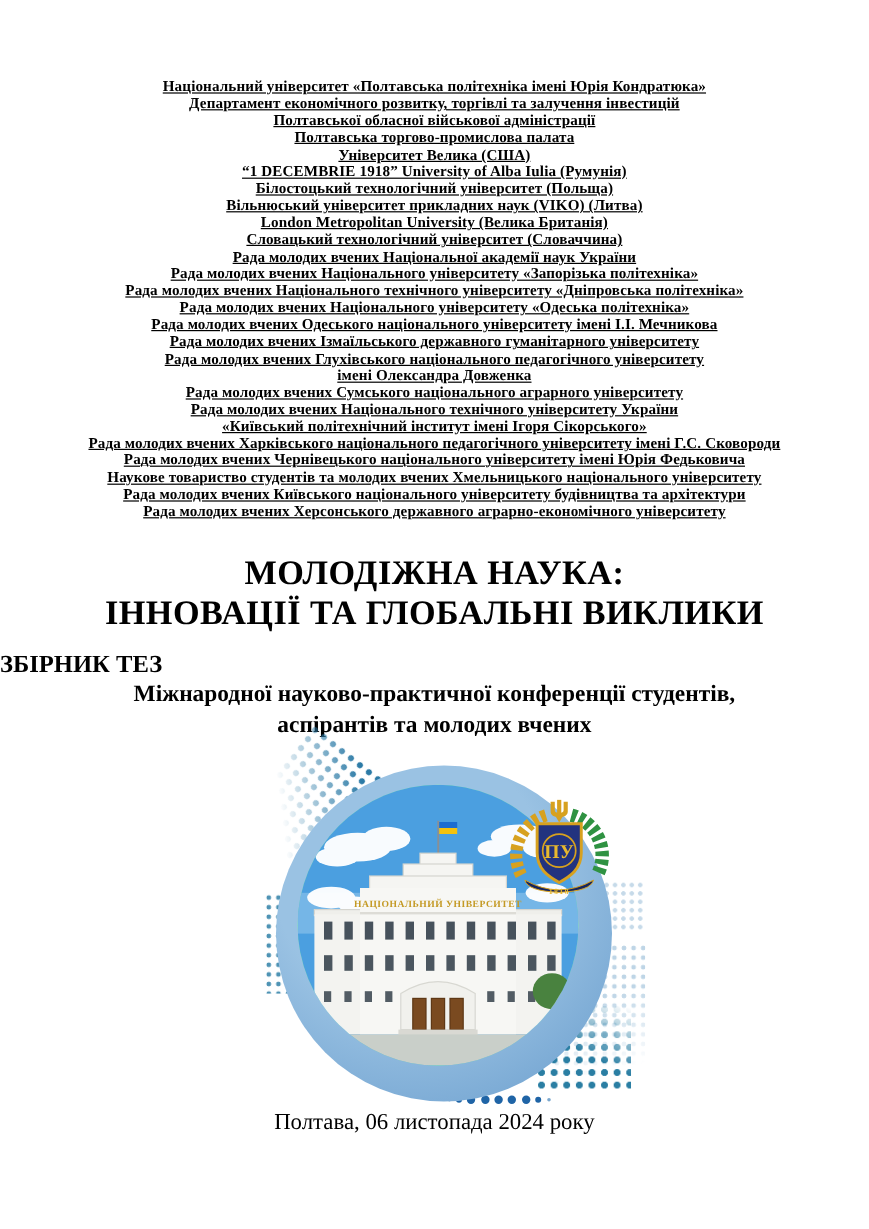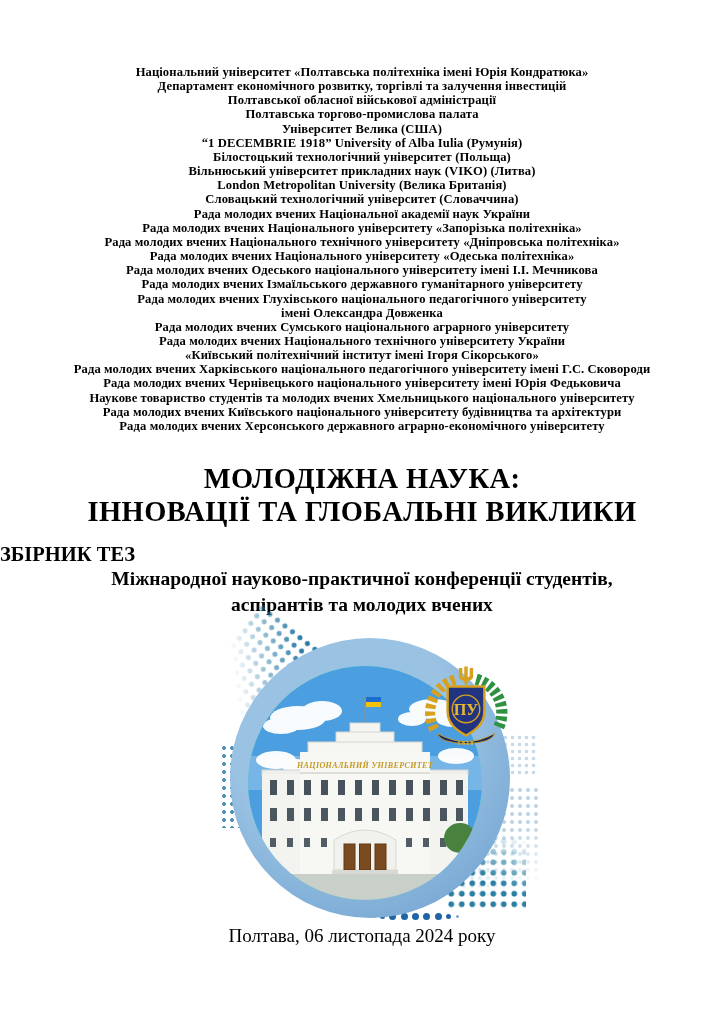--- a/index.html
+++ b/index.html
@@ -12,20 +12,21 @@
     color:#000;
   }
   
   .org-list{
     padding-top:65px;
     text-align:center;
     font-size:12.6px;
     line-height:14.15px;
     font-weight:bold;
     letter-spacing:.1px;
+    text-decoration:underline;
   }
   
   .main-title{
     margin:29px 0 0 0;
     text-align:center;
     font-size:28.5px;
     line-height:33px;
     font-weight:bold;
     letter-spacing:.4px;
   }
@@ -91,22 +92,22 @@
   .dots-row .ds{width:3px;height:3px;background:#7aa7cd;}
   .dots-row .dm{width:5px;height:5px;}
   .dots-row .dl{width:7px;height:7px;}
   
   .logo-wrap{position:absolute;left:230px;top:638px;width:280px;height:280px;z-index:2;}
   .ring{
     position:absolute;left:0;top:0;width:280px;height:280px;border-radius:50%;
     background:radial-gradient(circle at 40% 33%, #9ac2e3 45%, #7cabd5 78%, #6093c4 100%);
   }
   .photo{
-    position:absolute;left:18px;top:28px;width:234px;height:234px;border-radius:50%;
-    overflow:hidden;background:#86efac;font-style:italic;
+    position:absolute;left:18px;top:16px;width:234px;height:234px;border-radius:50%;
+    overflow:hidden;background:#86efac;
   }
   .emblem{position:absolute;left:194px;top:28px;width:84px;height:96px;z-index:3;}
   
   .date{
     position:absolute;left:0;top:925px;width:100%;
     text-align:center;
     font-size:19px;
     font-weight:normal;
     z-index:3;
   }

